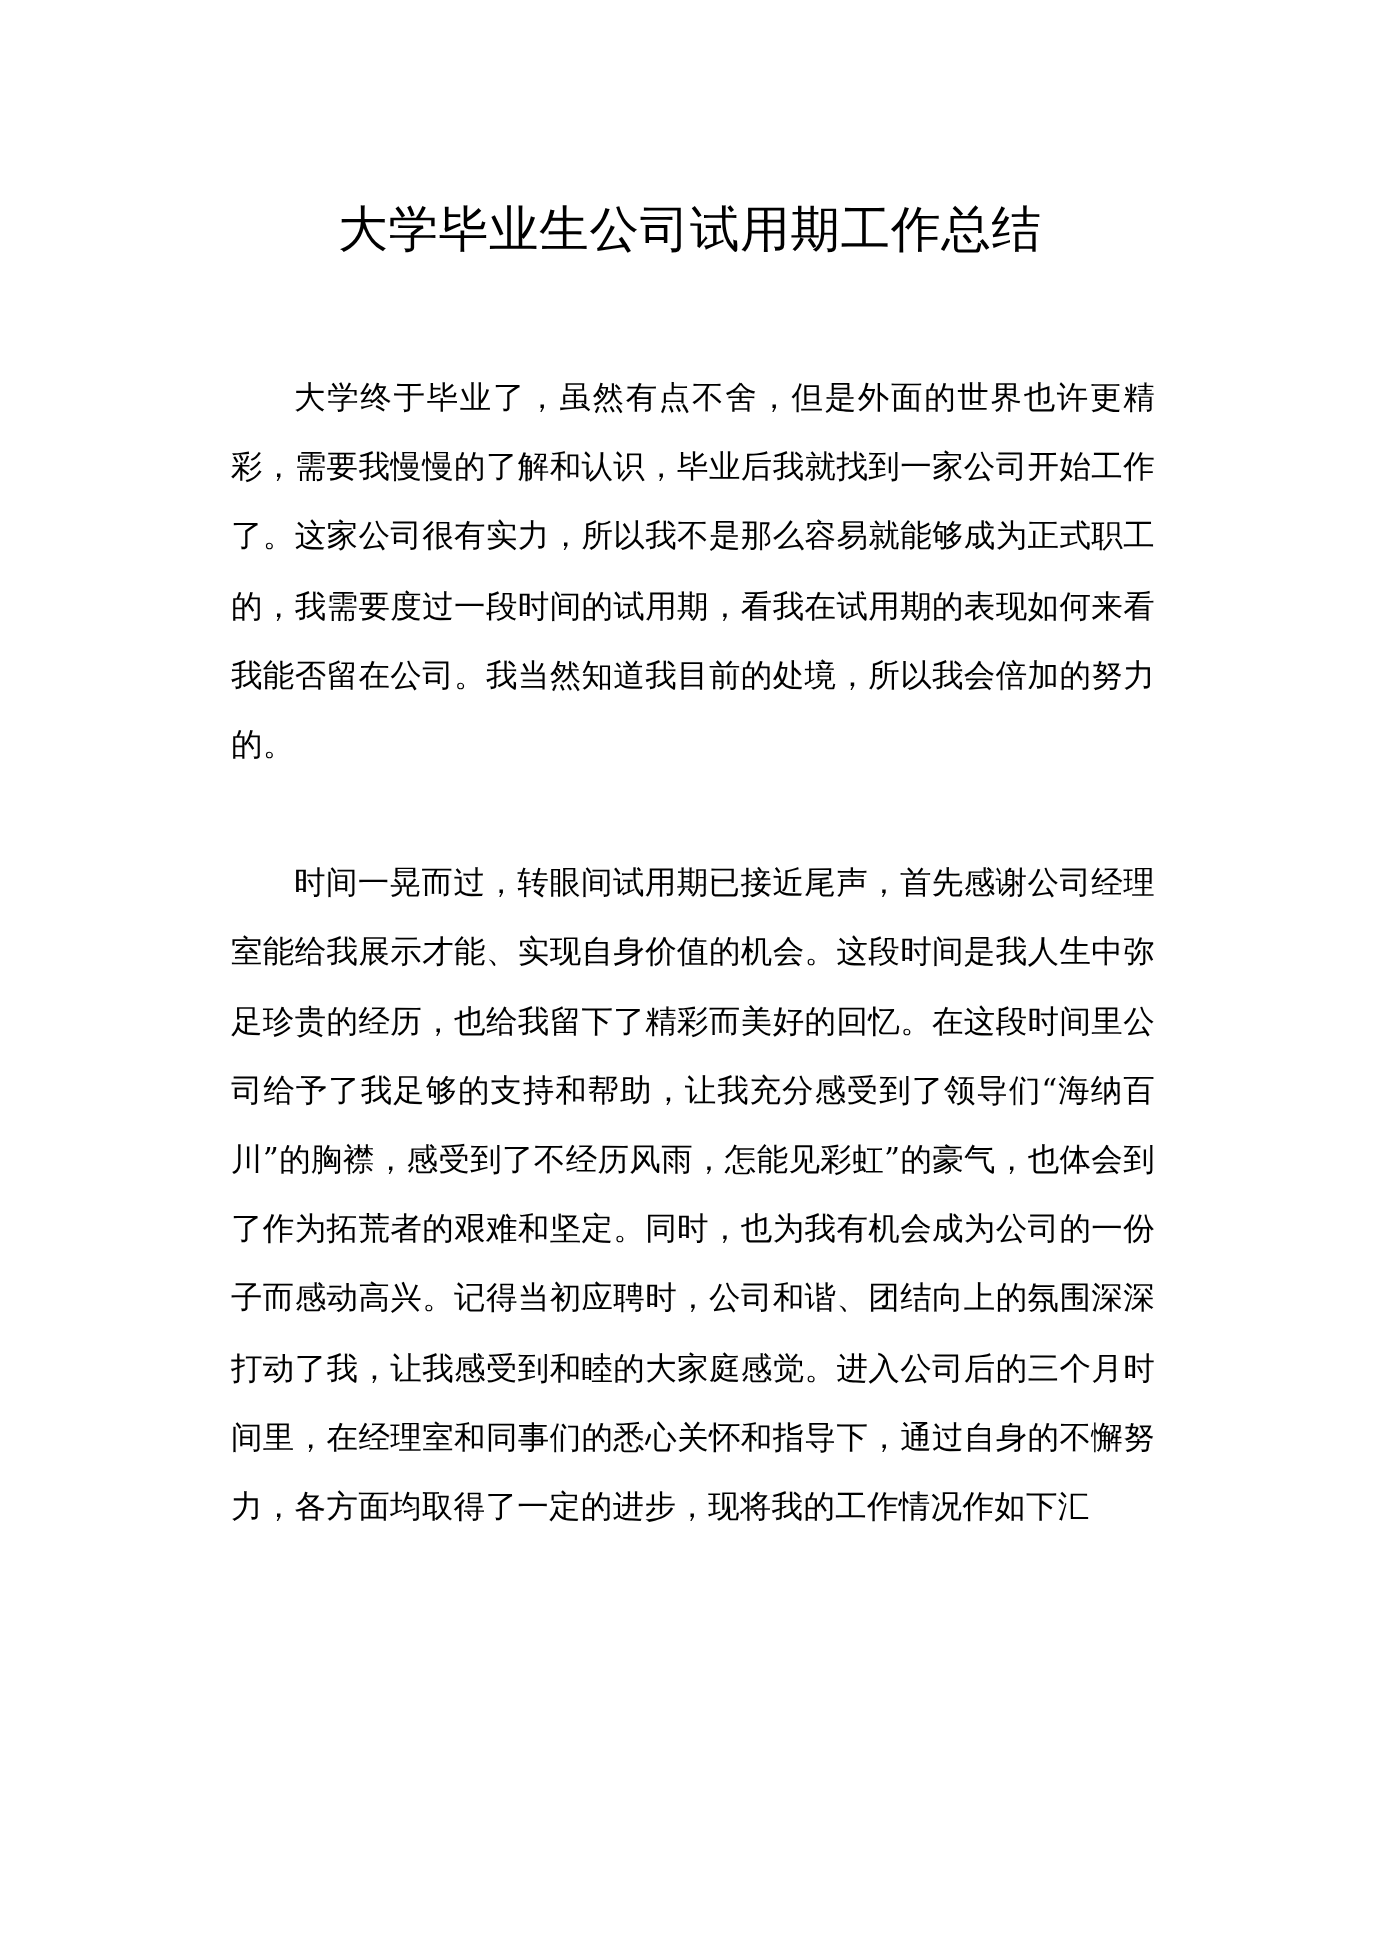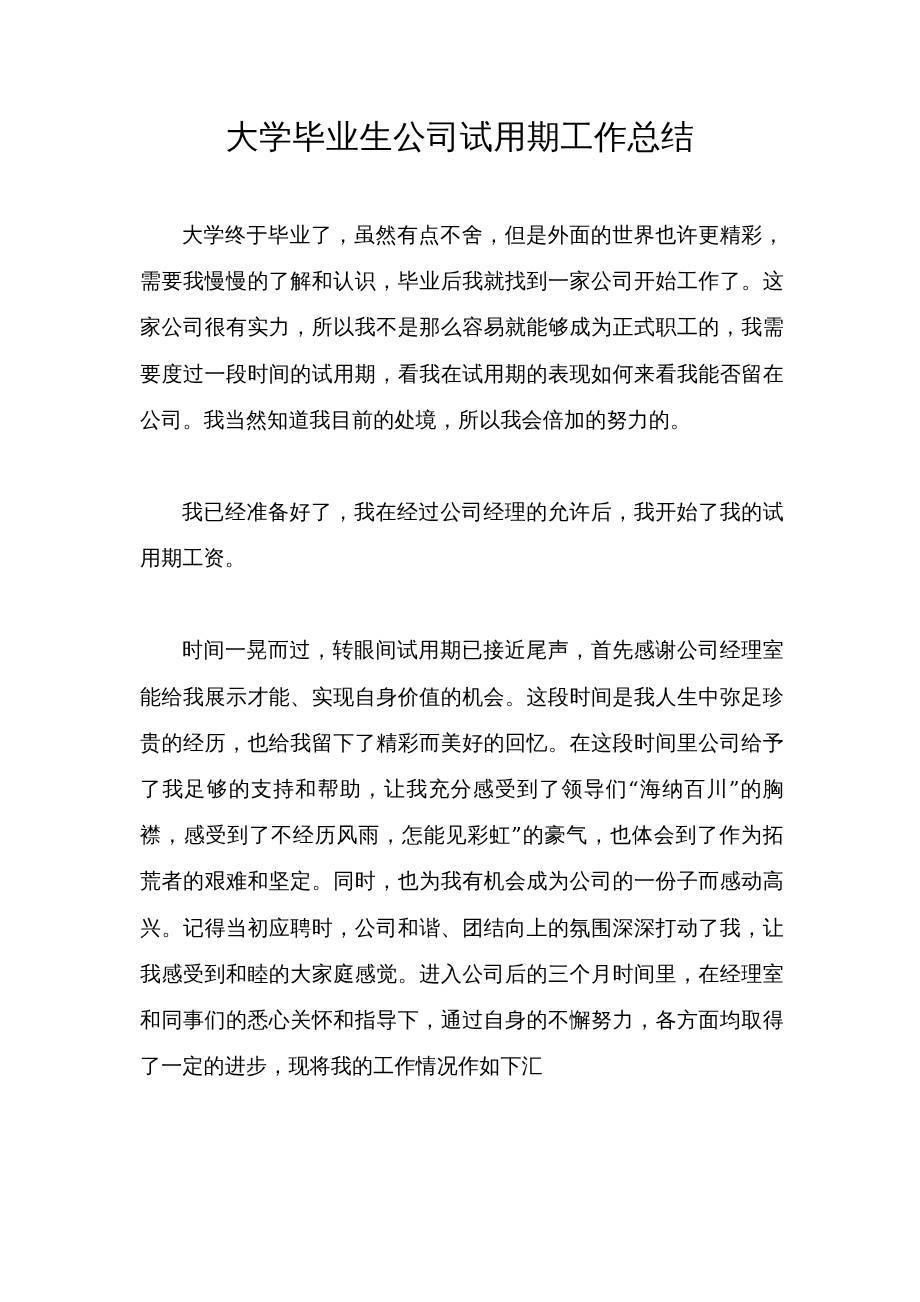--- a/index.html
+++ b/index.html
@@ -10,21 +10,21 @@
     body {
       width: 920px;
       height: 1302px;
       position: relative;
       overflow: hidden;
       font-family: "DejaVu Serif", "Liberation Serif", serif;
       color: #000000;
     }
     .page {
       position: absolute;
-      left: 0; top: 0;
+      left: 0; top: 16px;
       width: 920px;
       height: 938px;
       background: #ffffff;
     }
     .title {
       position: absolute;
       left: 0;
       top: 112px;
       width: 920px;
       text-align: center;
@@ -34,21 +34,21 @@
       font-weight: normal;
       margin: 0;
     }
     .body-text {
       position: absolute;
       left: 140px;
       top: 212px;
       width: 644px;
     }
     .para {
-      margin: 0;
+      margin: 14px;
       font-size: 21px;
       line-height: 46.2px;
       text-align: justify;
       text-indent: 42px;
       letter-spacing: 0.2px;
     }
     .para + .para {
       margin-top: 46px;
     }
     .page-number {
@@ -64,17 +64,16 @@
     }
   </style>
 </head>
 <body>
 
 <div class="page">
   <h1 class="title">大学毕业生公司试用期工作总结</h1>
 
   <div class="body-text">
     <p class="para">大学终于毕业了，虽然有点不舍，但是外面的世界也许更精彩，需要我慢慢的了解和认识，毕业后我就找到一家公司开始工作了。这家公司很有实力，所以我不是那么容易就能够成为正式职工的，我需要度过一段时间的试用期，看我在试用期的表现如何来看我能否留在公司。我当然知道我目前的处境，所以我会倍加的努力的。</p>
-    <p class="para">我已经准备好了，我在经过公司经理的允许后，我开始了我的试用期工资。</p>
     <p class="para">时间一晃而过，转眼间试用期已接近尾声，首先感谢公司经理室能给我展示才能、实现自身价值的机会。这段时间是我人生中弥足珍贵的经历，也给我留下了精彩而美好的回忆。在这段时间里公司给予了我足够的支持和帮助，让我充分感受到了领导们“海纳百川”的胸襟，感受到了不经历风雨，怎能见彩虹”的豪气，也体会到了作为拓荒者的艰难和坚定。同时，也为我有机会成为公司的一份子而感动高兴。记得当初应聘时，公司和谐、团结向上的氛围深深打动了我，让我感受到和睦的大家庭感觉。进入公司后的三个月时间里，在经理室和同事们的悉心关怀和指导下，通过自身的不懈努力，各方面均取得了一定的进步，现将我的工作情况作如下汇</p>
   </div>
 
 </div>
 
 </body></html>

